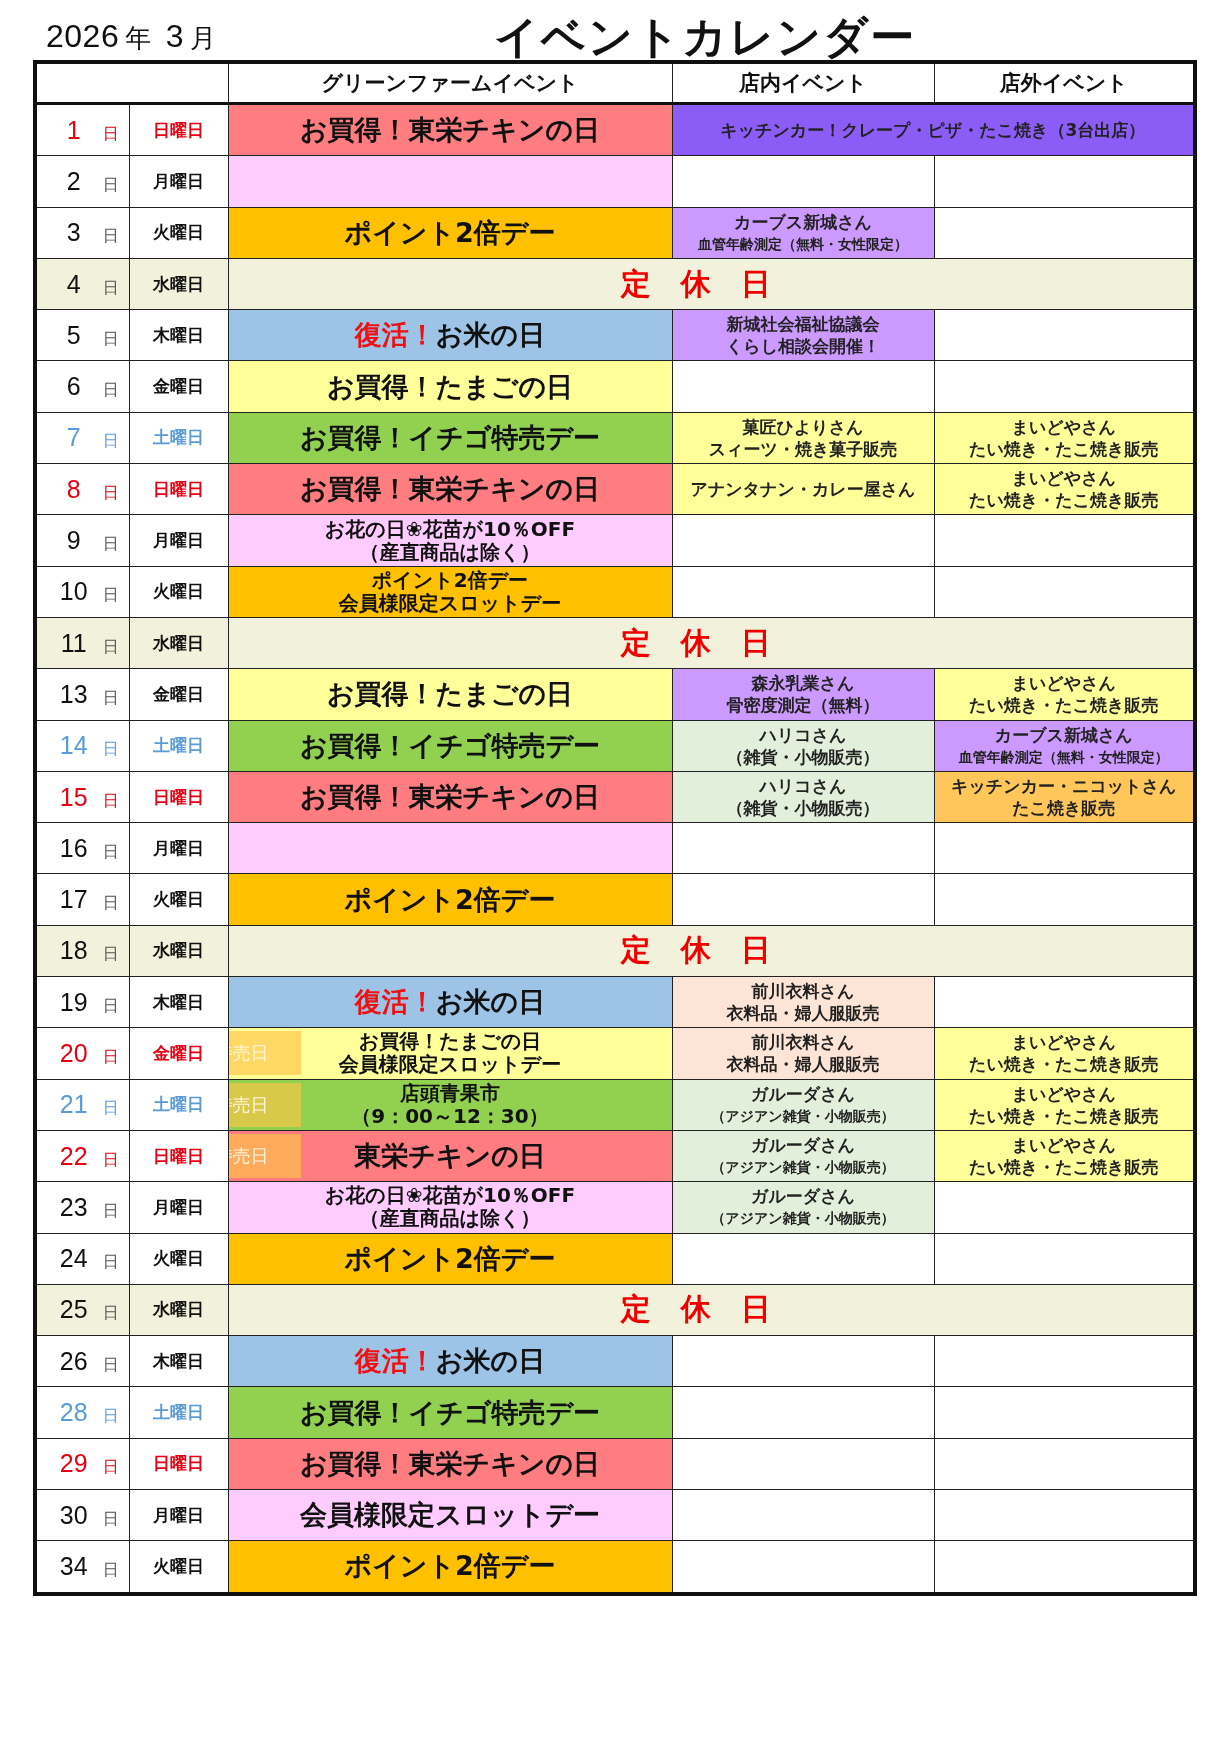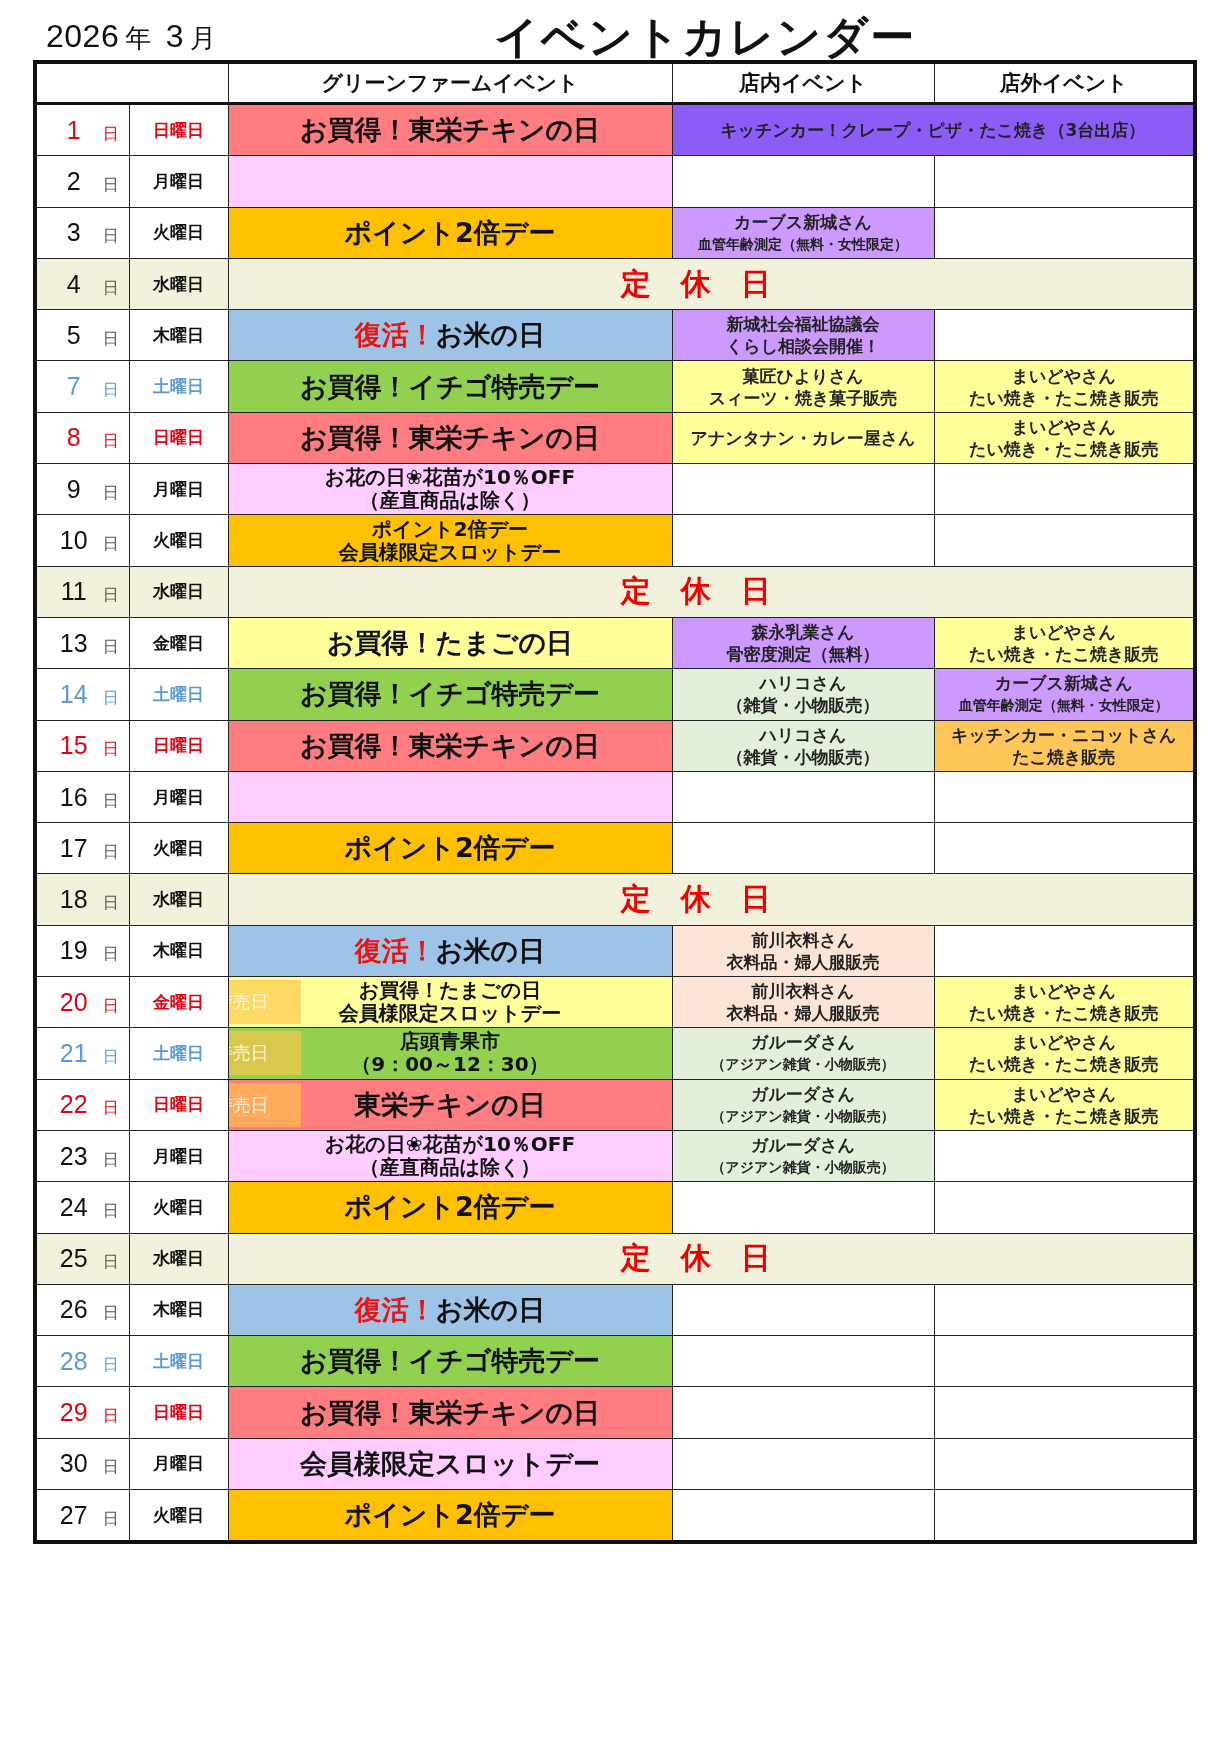--- a/index.html
+++ b/index.html
@@ -111,20 +111,29 @@
         <td class="day"><span class="num">5</span><span class="unit">日</span></td>
         <td class="wd">木曜日</td>
         <td class="gf" style="background: rgb(157, 195, 230);"><span class="red">復活！</span><span>お米の日</span></td>
         <td class="ev" style="background: rgb(204, 153, 255);">
           <span class="line">新城社会福祉協議会</span>
           <span class="line">くらし相談会開催！</span>
         </td>
         <td class="ev" style="background: rgb(255, 255, 255);"></td>
       </tr>
       <tr class="row">
+        <td class="day"><span class="num">6</span><span class="unit">日</span></td>
+        <td class="wd">金曜日</td>
+        <td class="gf" style="background: rgb(255, 255, 153);">
+          <span class="line">お買得！たまごの日</span>
+        </td>
+        <td class="ev" style="background: rgb(255, 255, 255);"></td>
+        <td class="ev" style="background: rgb(255, 255, 255);"></td>
+      </tr>
+      <tr class="row">
         <td class="day sat"><span class="num">7</span><span class="unit">日</span></td>
         <td class="wd sat">土曜日</td>
         <td class="gf" style="background: rgb(146, 208, 80);">
           <span class="line">お買得！イチゴ特売デー</span>
         </td>
         <td class="ev" style="background: rgb(255, 255, 153);">
           <span class="line">菓匠ひよりさん</span>
           <span class="line">スィーツ・焼き菓子販売</span>
         </td>
         <td class="ev" style="background: rgb(255, 255, 153);">
@@ -354,21 +363,21 @@
       <tr class="row">
         <td class="day"><span class="num">30</span><span class="unit">日</span></td>
         <td class="wd">月曜日</td>
         <td class="gf" style="background: rgb(255, 204, 255);">
           <span class="line">会員様限定スロットデー</span>
         </td>
         <td class="ev" style="background: rgb(255, 255, 255);"></td>
         <td class="ev" style="background: rgb(255, 255, 255);"></td>
       </tr>
       <tr class="row">
-        <td class="day"><span class="num">27</span><span class="unit">日</span></td>
+        <td class="day"><span class="num">34</span><span class="unit">日</span></td>
         <td class="wd">火曜日</td>
         <td class="gf" style="background: rgb(255, 192, 0);">
           <span class="line">ポイント2倍デー</span>
         </td>
         <td class="ev" style="background: rgb(255, 255, 255);"></td>
         <td class="ev" style="background: rgb(255, 255, 255);"></td>
       </tr>
     </tbody>
 </table>
 

